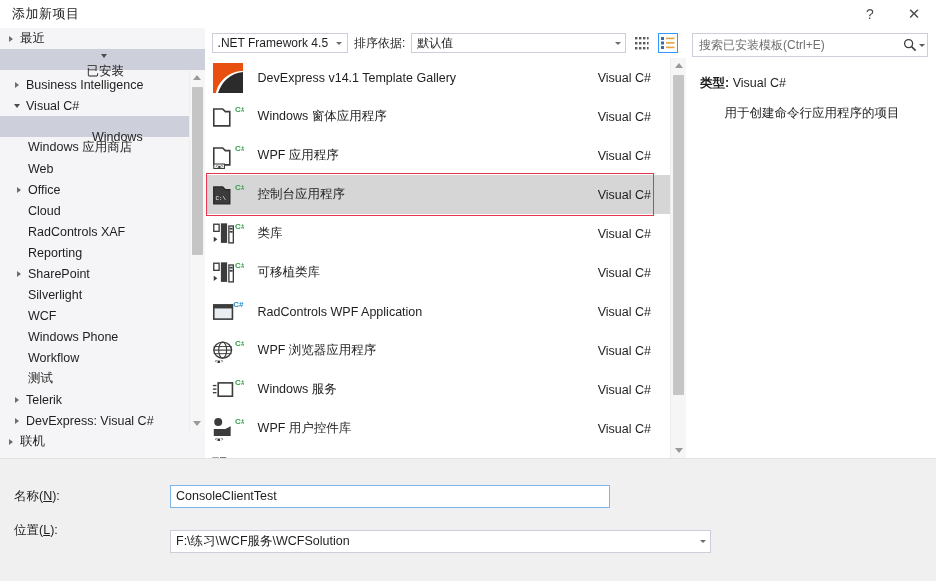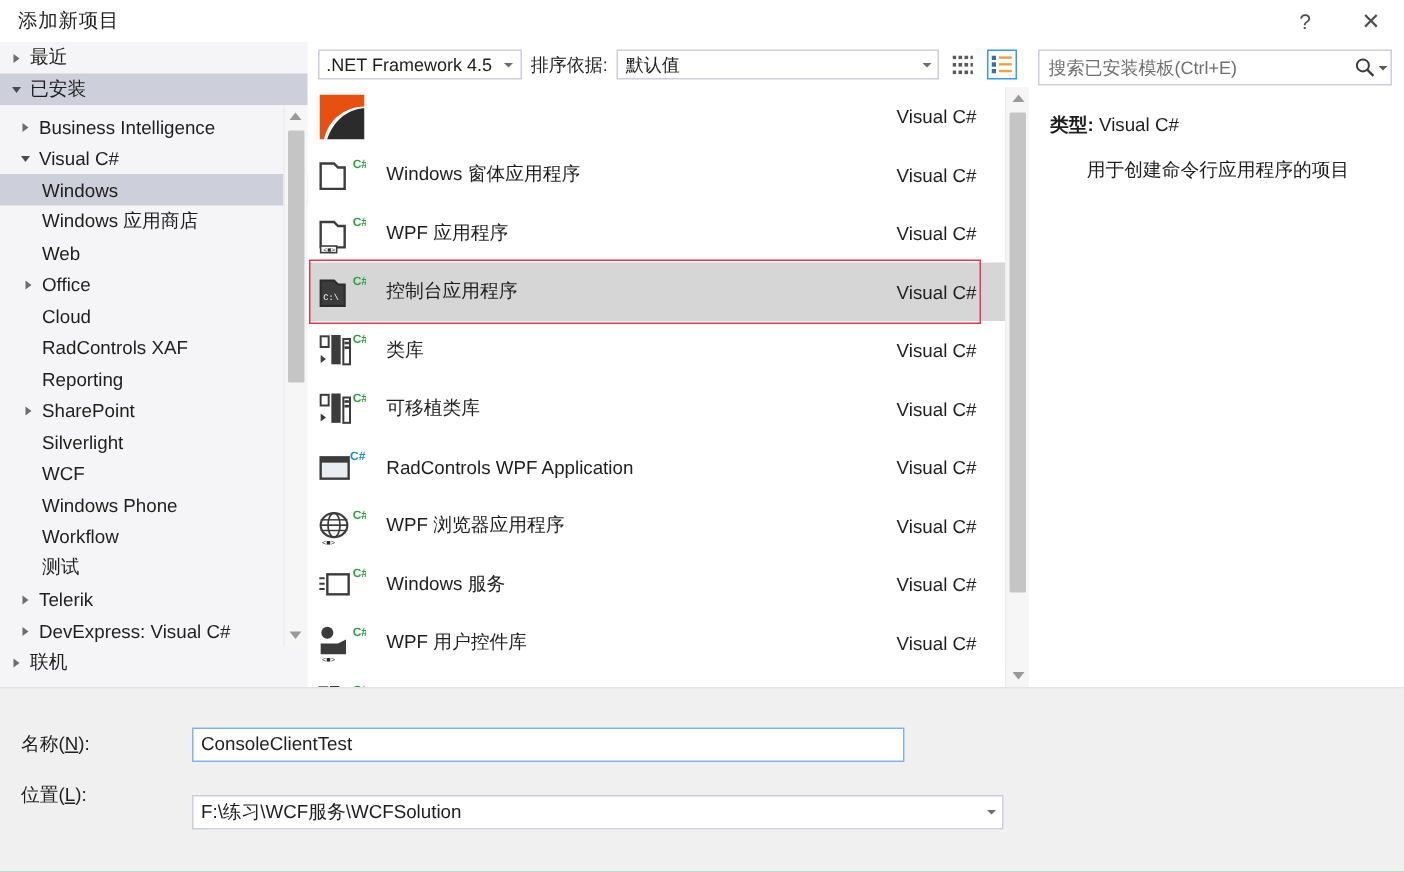--- a/index.html
+++ b/index.html
@@ -4,41 +4,41 @@
 <style>
   html,body{margin:0;padding:0;}
   body{
     width:936px;height:581px;
     background:#ffffff;
     font-family:"Liberation Sans","DejaVu Sans",sans-serif;
     font-size:12px;color:#1e1e1e;
     overflow:hidden;
     -webkit-font-smoothing:antialiased;
   }
-  .dialog{position:relative;width:936px;height:581px;background:#22c55e;display:flex;flex-direction:column;}
+  .dialog{position:relative;width:936px;height:581px;background:#be185d;display:flex;flex-direction:column;}
 
   
   .titlebar{height:28px;background:#ffffff;display:flex;align-items:center;flex:0 0 auto;position:relative;}
   .title-text{padding-left:12px;font-size:13px;color:#1e1e1e;letter-spacing:.5px;}
   .title-btns{margin-left:auto;display:flex;align-items:center;height:28px;}
   .tbtn{width:44px;height:28px;display:flex;align-items:center;justify-content:center;
         font-size:14px;color:#4d4d4d;cursor:default;}
   .tbtn.close{font-size:15px;}
 
   
   .content{flex:1 1 auto;display:flex;position:relative;background:#ffffff;}
 
   
   .tree-pane{width:222px;background:#f5f5f7;position:relative;border-right:1px solid #ffffff;
              display:flex;flex-direction:column;}
   .tree-scrollwrap{position:relative;flex:1 1 auto;overflow:hidden;}
   .tree-root{padding-top:4px;}
   .node{height:21px;display:flex;align-items:center;font-size:12.5px;color:#1e1e1e;cursor:default;white-space:nowrap;}
   .node .exp{width:14px;display:flex;align-items:center;justify-content:center;font-size:8px;color:#4b4b4b;flex:0 0 14px;}
-  .node.hl{background:#cdcfda;}
+  .node.hl{background:#cdcfda;flex-direction:column;}
   .indent0{padding-left:4px;}
   .indent1{padding-left:10px;}
   .indent2{padding-left:28px;}
   .indent2 .exp{margin-left:-16px;}
   .node-label{padding-left:2px;}
   .tri-right{width:0;height:0;border-left:4px solid #6d6d6d;border-top:3.5px solid transparent;border-bottom:3.5px solid transparent;}
   .tri-down{width:0;height:0;border-top:4px solid #4b4b4b;border-left:3.5px solid transparent;border-right:3.5px solid transparent;}
 
   
   .tree-bottom{flex:0 0 auto;padding-bottom:6px;}
@@ -84,26 +84,26 @@
   .search input{flex:1 1 auto;border:0;outline:0;background:transparent;font-family:inherit;font-size:12px;color:#777;padding-left:6px;}
   .search input::placeholder{color:#6f6f6f;}
   .search .sico{width:26px;display:flex;align-items:center;justify-content:center;gap:2px;}
   .desc{padding:14px 12px 0 14px;}
   .desc .type-line{font-size:12.5px;color:#1e1e1e;margin-bottom:13px;}
   .desc .type-line b{font-weight:bold;}
   .desc .d-text{font-size:12.5px;color:#1e1e1e;line-height:17px;text-align:center;}
 
   
   .bottom{flex:0 0 auto;background:#f0f0f0;position:relative;height:126px;border-top:1px solid #e3e3e3;}
-  .frow{display:flex;align-items:center;height:26px;position:absolute;left:0;right:0;}
+  .frow{display:flex;align-items:center;height:26px;position:absolute;left:0;right:0;gap:42px;}
   .frow .lab{width:128px;flex:0 0 128px;padding-left:14px;box-sizing:border-box;font-size:12.5px;color:#1e1e1e;}
   .frow .lab u{text-decoration:underline;}
   .tbox{height:23px;border:1px solid #7eb4ea;background:#ffffff;display:flex;align-items:center;
         font-size:12.5px;color:#1e1e1e;padding-left:5px;box-sizing:border-box;}
-  .tbox.name{width:475px;}
+  .tbox.name{width:440px;}
   .loc{width:541px;height:23px;border:1px solid #cccedb;background:#ffffff;display:flex;align-items:center;
        font-size:12.5px;color:#1e1e1e;padding-left:5px;box-sizing:border-box;margin-top:23px;}
   .loc .carat{margin-left:auto;width:15px;display:flex;align-items:center;justify-content:center;}
 
   
   svg{display:block;}
 </style>
 </head>
 <body>
 
@@ -291,20 +291,21 @@
       <div class="list-wrap">
         <div class="list" id="tpl-list">
             <div class="row">
               <div class="ico">
                 <svg width="30" height="30" viewBox="0 0 30 30">
                   <rect width="30" height="30" fill="#ffffff"></rect>
                   <path d="M0 0 H30 V8 C18 8 6 16 3 30 H0 Z" fill="#e8500f"></path>
                   <path d="M30 9 V30 H5 C9 18 18 10 30 9 Z" fill="#2b2b2b"></path>
                 </svg>
               </div>
+              <div class="nm">DevExpress v14.1 Template Gallery</div>
               <div class="lang">Visual C#</div>
             </div>
             <div class="row">
               <div class="ico">
                 <svg width="32" height="30" viewBox="0 0 36 30">
                   <path d="M2 6 h10 l3 3 h5 v16 h-18 z" fill="#ffffff" stroke="#3c3c3c" stroke-width="1.8"></path>
                   <text x="26" y="9" font-size="9" font-weight="bold" fill="#2f9e44" font-family="Liberation Sans, sans-serif">C#</text>
                 </svg>
               </div>
               <div class="nm">Windows 窗体应用程序</div>

